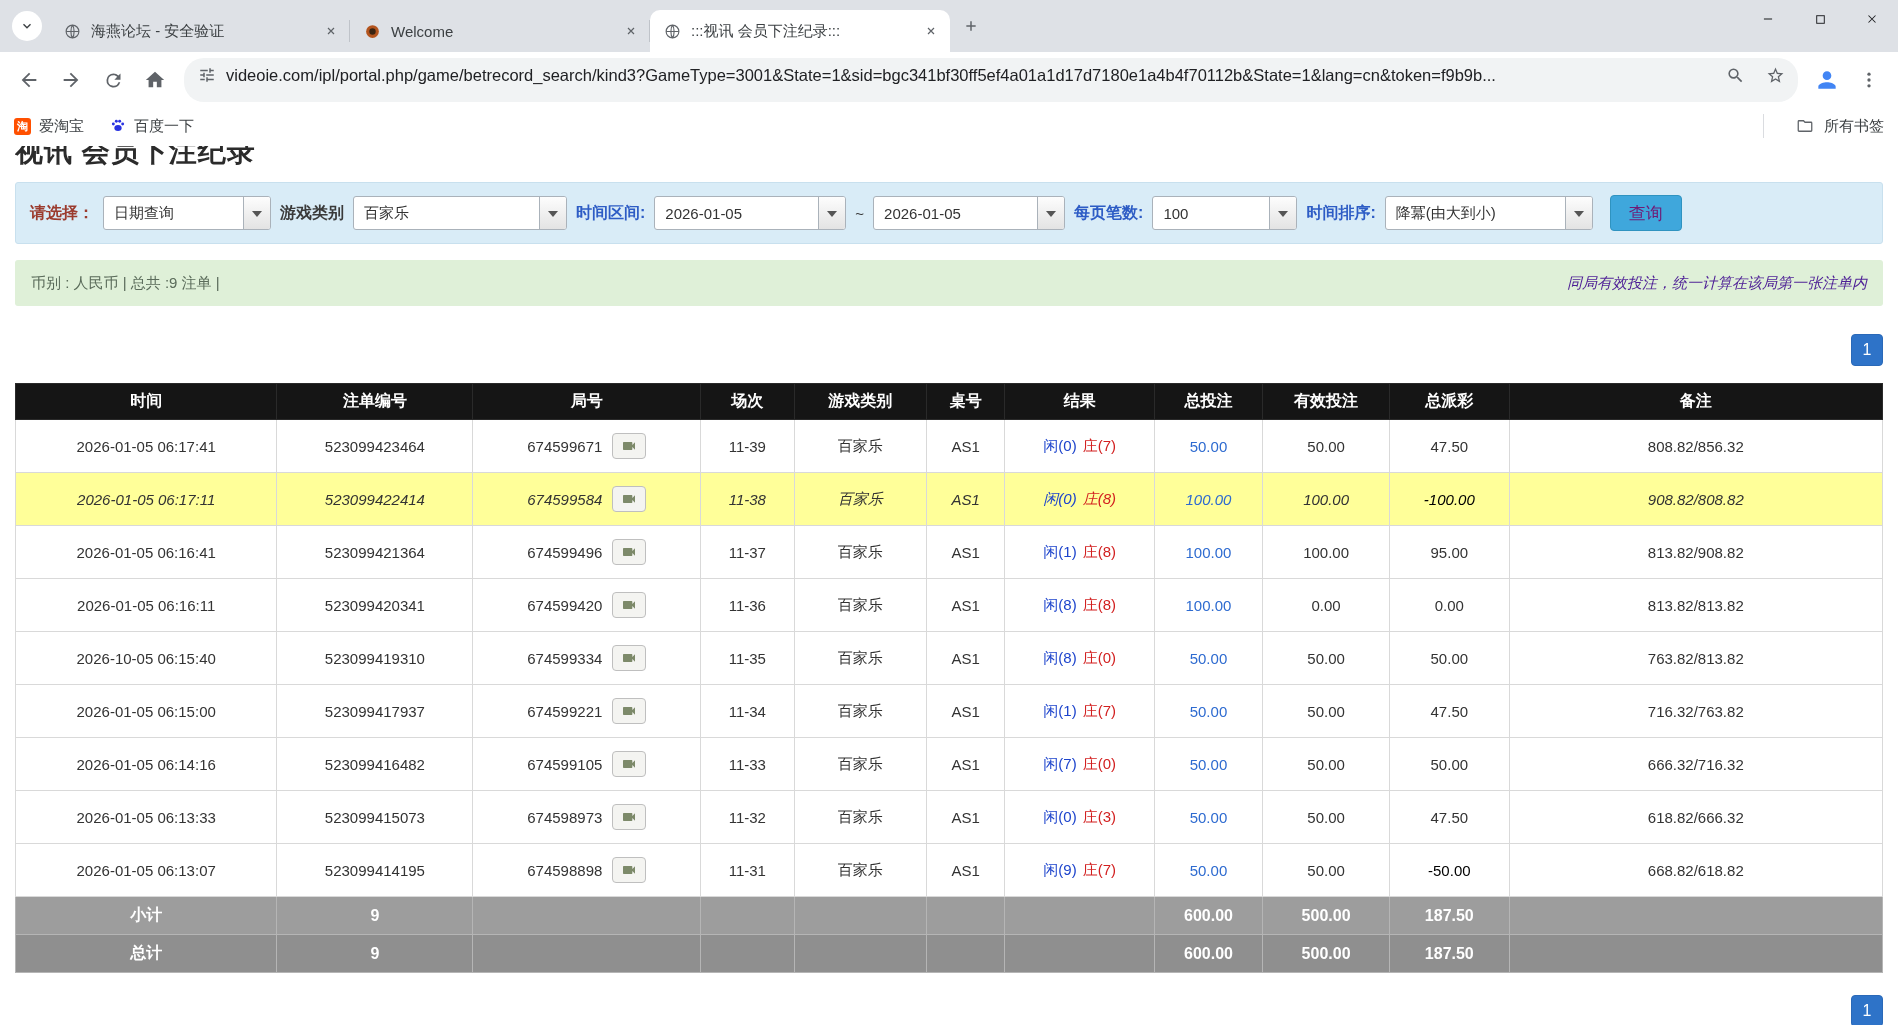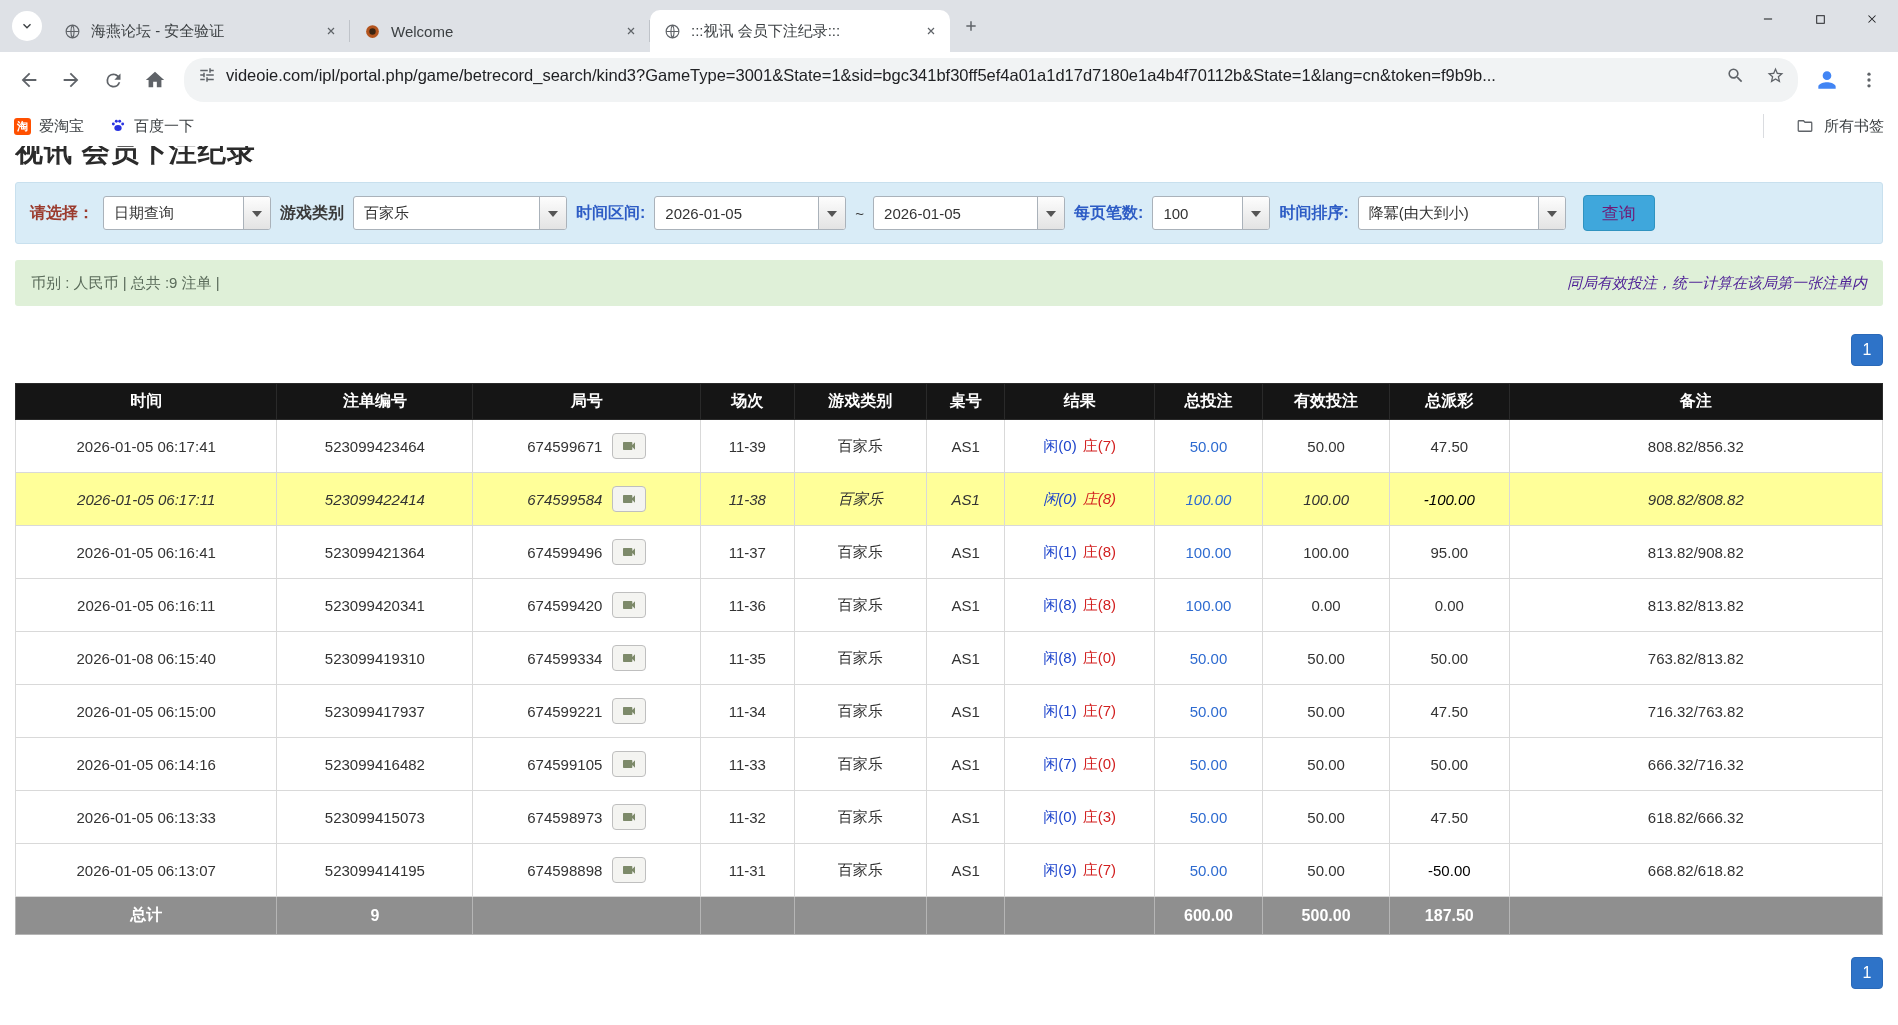--- a/index.html
+++ b/index.html
@@ -38,21 +38,21 @@
   .filters { margin-top: 14px; background: #d9ecf7; border: 1px solid #c8e0ee; border-radius: 3px; height: 62px; display: flex; align-items: center; padding: 0 14px; gap: 9px; }
   .flabel { font-weight: bold; font-size: 16px; white-space: nowrap; }
   .maroon { color: #9b3b2e; }
   .darklbl { color: #3a3a3a; }
   .bluelbl { color: #2d5cc5; }
   .combo { display: inline-flex; align-items: stretch; height: 34px; background: #fff; border: 1px solid #aab2ba; border-radius: 3px; overflow: hidden; cursor: pointer; flex: 0 0 auto; }
   .combo .val { flex: 1; display: flex; align-items: center; padding: 0 10px; font-size: 15px; color: #333; white-space: nowrap; overflow: hidden; }
   .combo .arrow { width: 27px; border-left: 1px solid #aab2ba; background: linear-gradient(#fdfdfd, #e3e3e3); display: flex; align-items: center; justify-content: center; }
   .tri { width: 0; height: 0; border: 5px solid transparent; border-top: 6px solid #555; margin-top: 6px; }
   .w-select { width: 168px; } .w-game { width: 214px; } .w-date { width: 192px; }
-  .w-pp { width: 118px; } .w-sort { width: 208px; }
+  .w-pp { width: 145px; } .w-sort { width: 208px; }
   .tilde { font-size: 15px; color: #333; }
   .search-btn { height: 36px; padding: 0 18px; background: #3fa7dc; border: 1px solid #2f93c0; border-radius: 4px; color: #701a75; font-size: 17px; cursor: pointer; margin-left: 8px; }
 
   .summary { margin-top: 16px; background: #dff0d8; border-radius: 3px; height: 46px; display: flex; align-items: center; padding: 0 16px; font-size: 15px; }
   .summary .left { color: #5a6b5a; }
   .summary .right { margin-left: auto; color: #4c1d95; font-style: italic; }
 
   .pag { display: flex; justify-content: flex-end; margin-top: 28px; }
   .pag.bottom { margin-top: 22px; }
   .page-btn { width: 32px; height: 32px; background: #2e73c8; color: #fff; border: 1px solid #2a69b8; border-radius: 4px; font-size: 16px; cursor: pointer; }
@@ -412,21 +412,21 @@
       <span class="player">闲(8)</span><span class="banker">庄(8)</span>
     </td>
     <td>
       <a class="bet-link">100.00</a>
     </td>
     <td>0.00</td>
     <td>0.00</td>
     <td>813.82/813.82</td>
   </tr>
         <tr>
-    <td>2026-01-08 06:15:40</td>
+    <td>2026-10-05 06:15:40</td>
     <td>523099419310</td>
     <td>
       <div class="round-wrap">
         <span>674599334</span>
         <button class="round-btn">
           <svg width="16" height="16" viewBox="0 0 24 24" fill="#7d8a6a">
                   <path d="M17 10.5V7c0-.55-.45-1-1-1H4c-.55 0-1 .45-1 1v10c0 .55.45 1 1 1h12c.55 0 1-.45 1-1v-3.5l4 4v-11l-4 4z"></path>
                 </svg>
         </button>
       </div>
@@ -543,20 +543,33 @@
     </td>
     <td>
       <a class="bet-link">50.00</a>
     </td>
     <td>50.00</td>
     <td class="neg">-50.00</td>
     <td>668.82/618.82</td>
   </tr>
       </tbody>
     <tfoot>
+      <tr class="foot sub">
+        <td>小计</td>
+        <td>9</td>
+        <td></td>
+          <td></td>
+          <td></td>
+        <td></td>
+          <td></td>
+        <td>600.00</td>
+        <td>500.00</td>
+        <td>187.50</td>
+        <td></td>
+      </tr>
       <tr class="foot tot">
         <td>总计</td>
         <td>9</td>
         <td></td>
           <td></td>
           <td></td>
         <td></td>
           <td></td>
         <td>600.00</td>
         <td>500.00</td>

